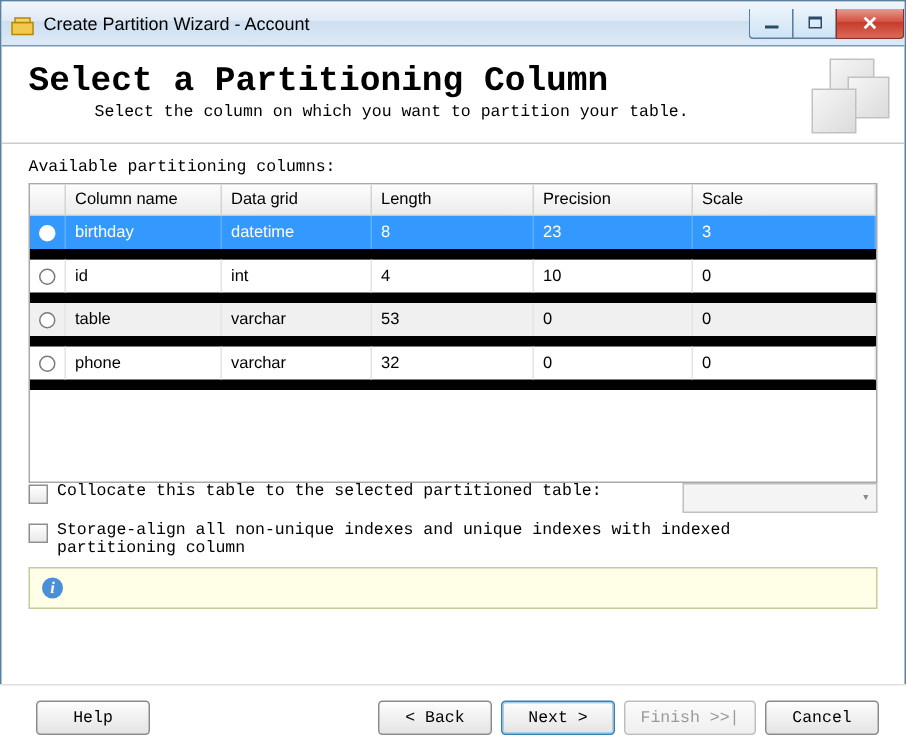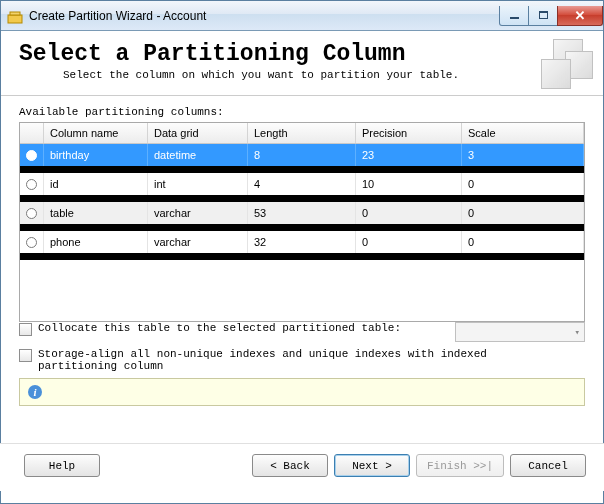--- a/index.html
+++ b/index.html
@@ -147,21 +147,21 @@
   .info .icon {
     width:14px; height:14px; border-radius:50%;
     background:#4a90d9; color:#fff;
     display:flex; align-items:center; justify-content:center;
     font-style: italic; font-weight:bold;
     font-family:"Times New Roman",serif; font-size:11px;
     margin-right:6px; flex-shrink:0;
   }
 
   .footer {
-    position:absolute; left:0; right:0; bottom:13px;
+    position:absolute; left:0; right:0; bottom:0;
     padding: 10px 18px 14px 18px;
     display:flex; align-items:center;
     border-top: 1px solid #e0e0e0;
     background:#fff;
   }
   .btn {
     height: 23px; min-width: 76px;
     padding: 0 10px;
     border: 1px solid #8a8a8a;
     background: linear-gradient(#fdfdfd,#e4e4e4);

